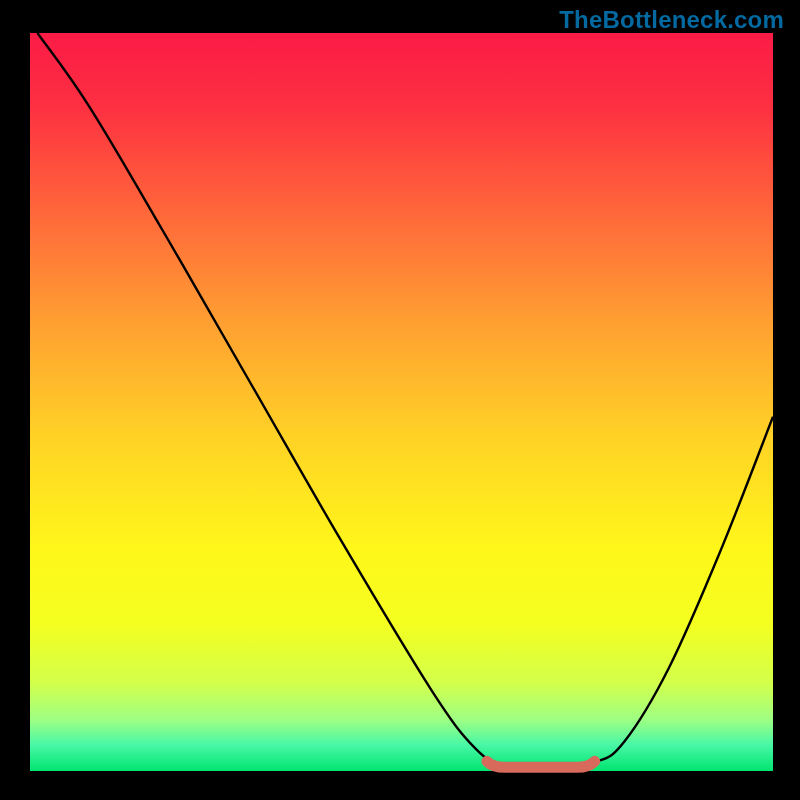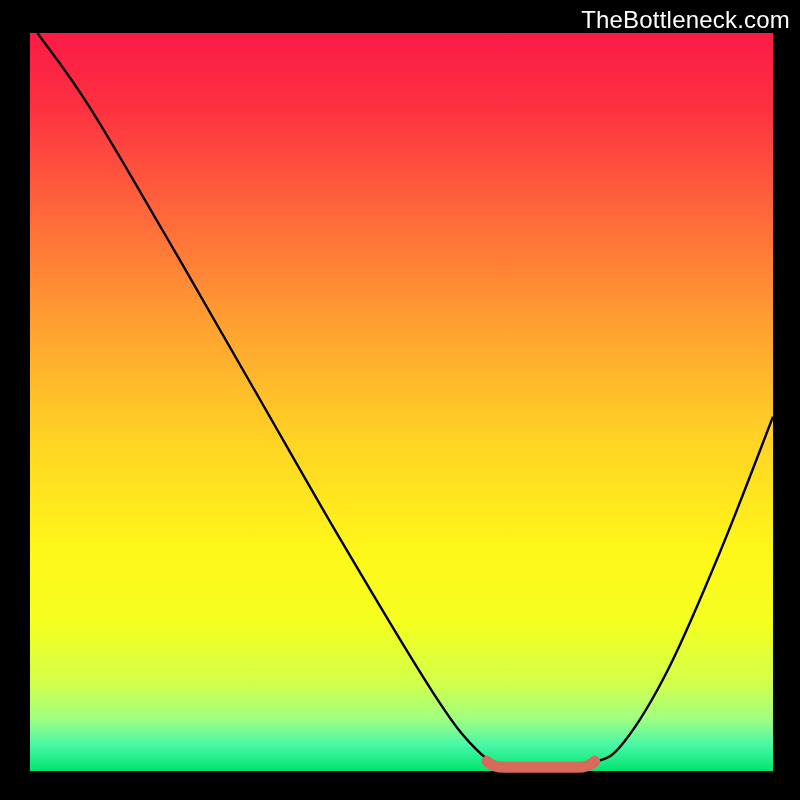--- a/index.html
+++ b/index.html
@@ -12,24 +12,24 @@
     font-family: Arial, Helvetica, sans-serif;
   }
   .stage {
     position: relative;
     width: 800px;
     height: 800px;
   }
   .watermark {
     position: absolute;
     top: 6px;
-    right: 10px;
-    color: #ffffff;
+    right: 16px;
+    color: #0369a1;
     font-size: 24px;
-    font-weight: 400;
+    font-weight: 700;
     letter-spacing: 0.2px;
     z-index: 5;
   }
   svg {
     position: absolute;
     top: 0;
     left: 0;
   }
 </style>
 </head>

